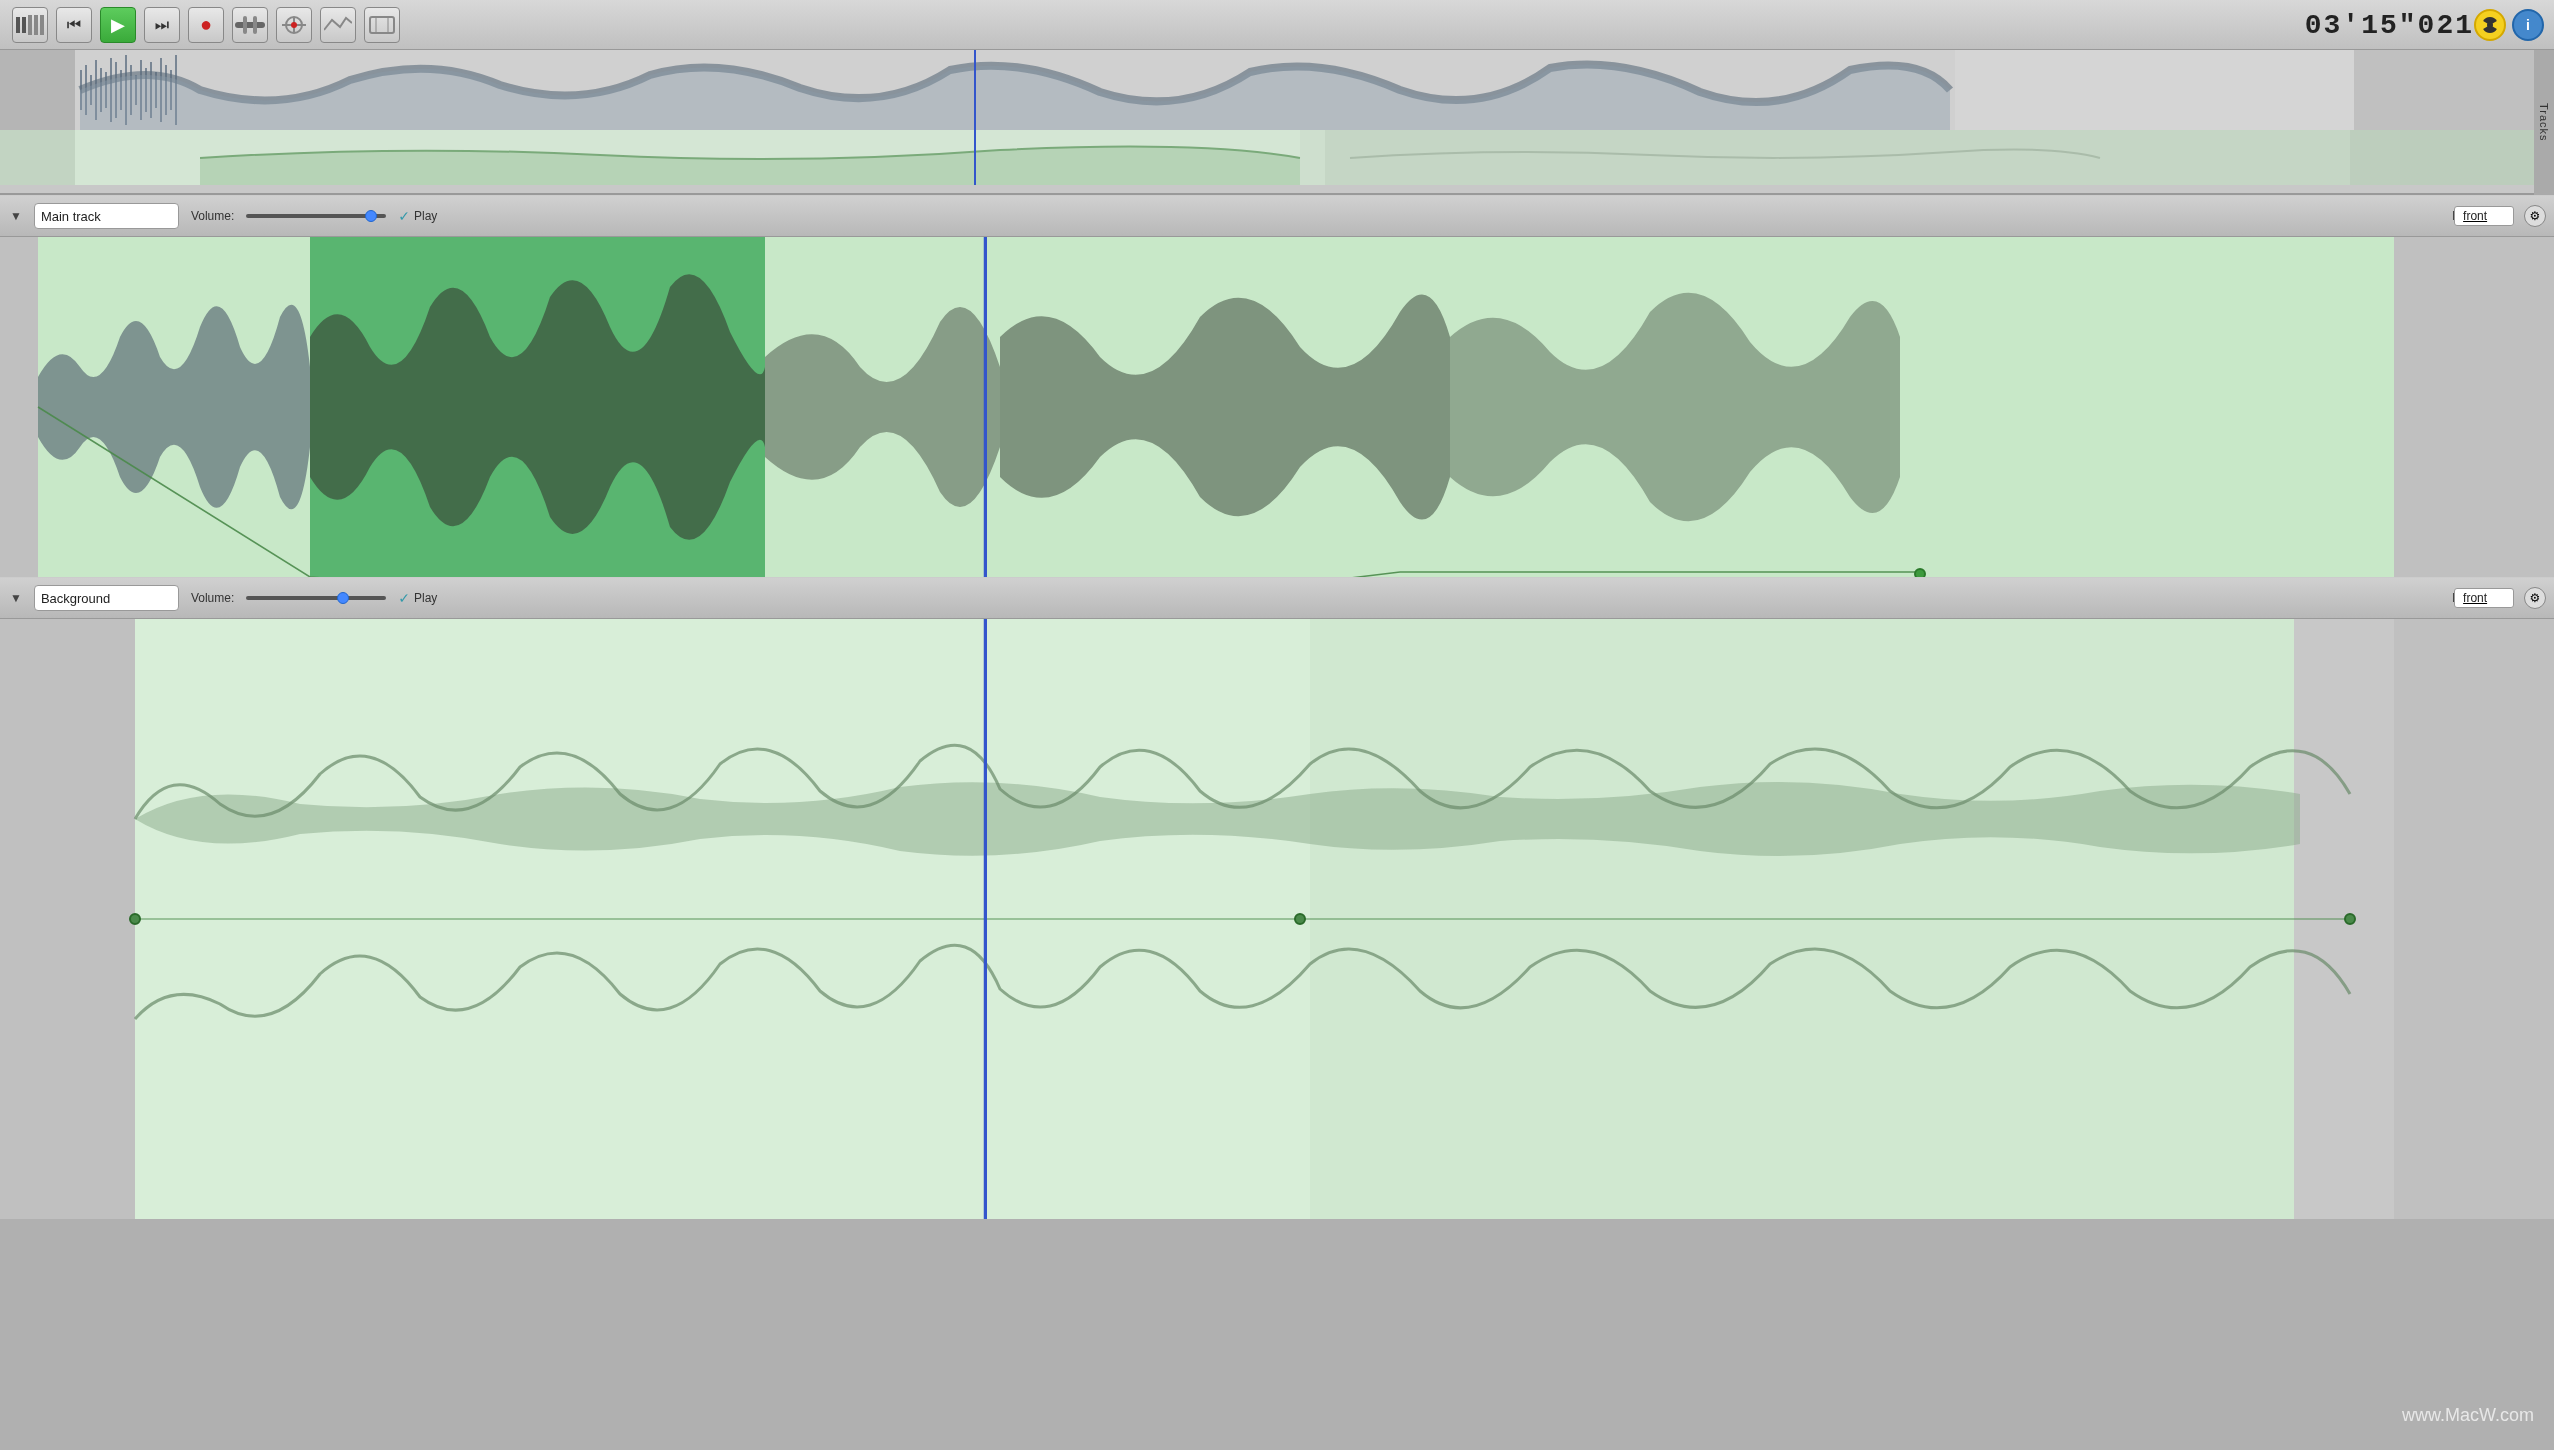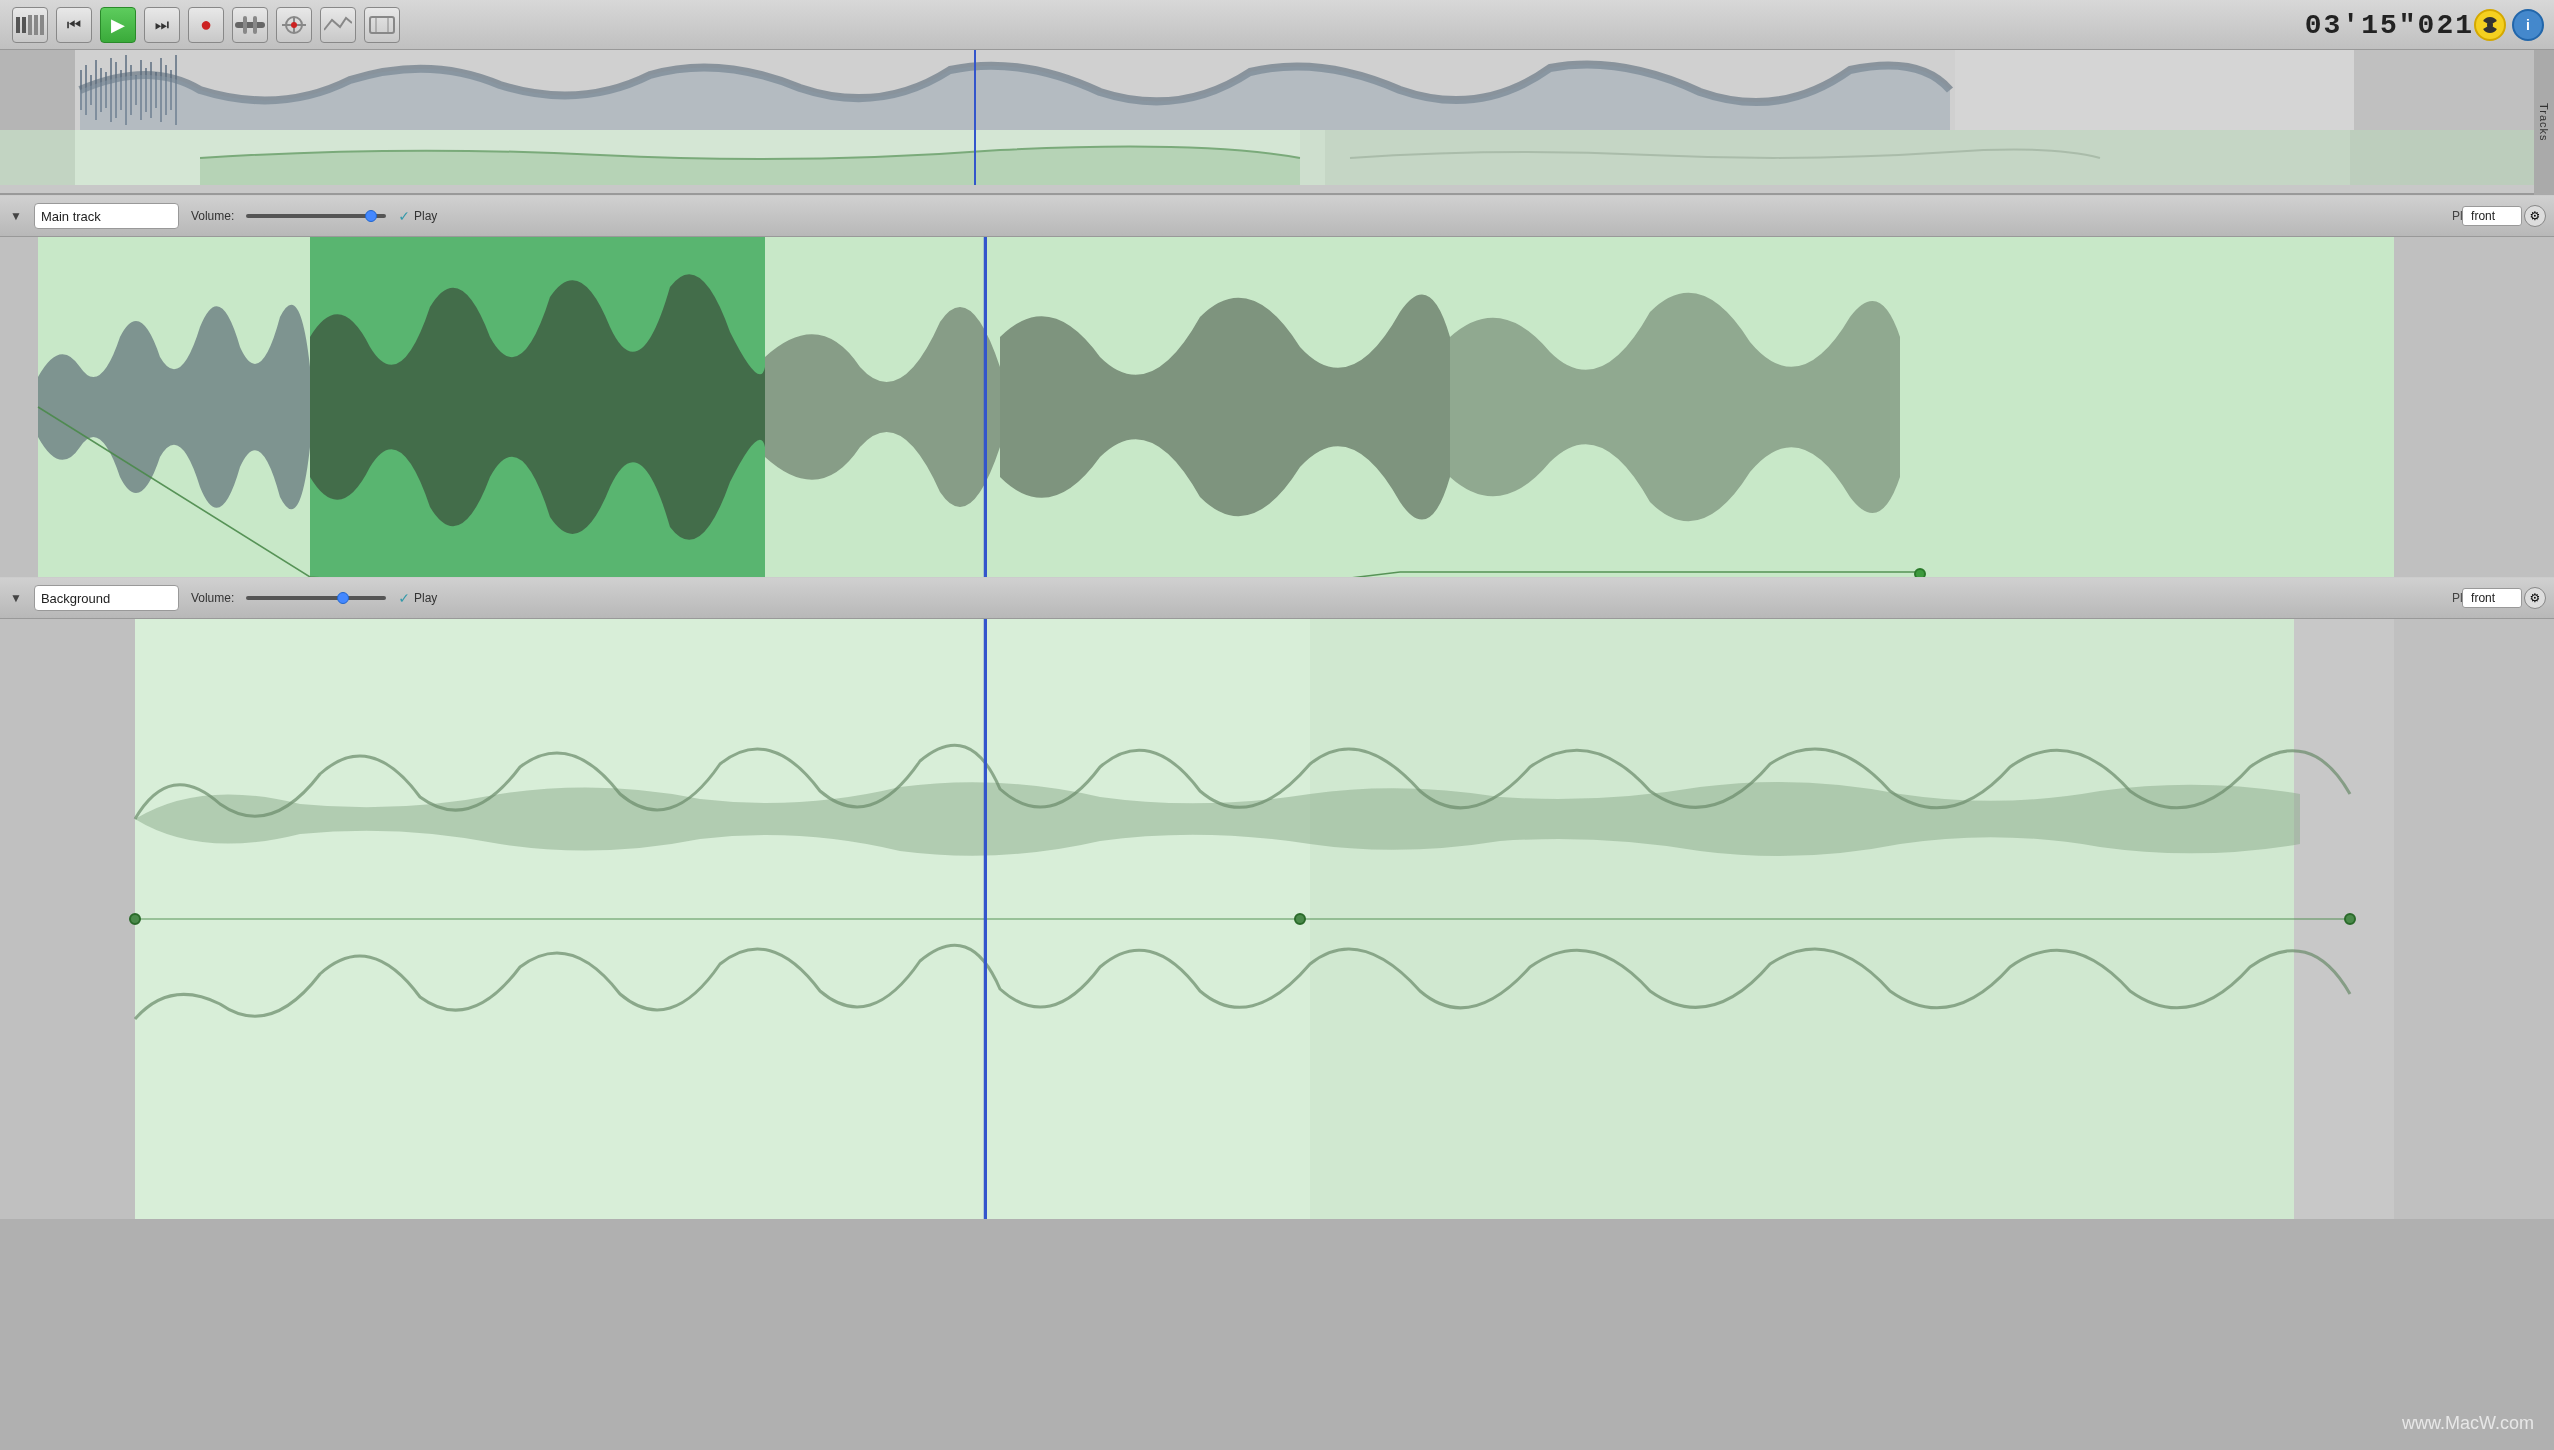--- a/index.html
+++ b/index.html
@@ -204,21 +204,22 @@
       position: absolute;
       right: 50px;
       font-size: 12px;
       color: #444;
     }
     .playback-dropdown {
       position: absolute;
       right: 10px;
       display: flex;
       align-items: flex-start;
-      gap: 12px;
+      gap: 20px;
+      text-decoration: underline;
     }
     .playback-value {
       background: white;
       border: 1px solid #999;
       border-radius: 3px;
       padding: 2px 8px;
       font-size: 12px;
       color: #222;
       min-width: 60px;
     }
@@ -279,21 +280,21 @@
       position: absolute;
       right: 0;
       top: 0;
       width: 160px;
       height: 100%;
       background: #c8c8c8;
     }
 
     .watermark {
       position: absolute;
-      bottom: 16px;
+      bottom: 24px;
       right: 20px;
       font-size: 18px;
       color: rgba(255,255,255,0.7);
       font-weight: 500;
       z-index: 20;
     }
   </style>
 </head>
 <body>
 

